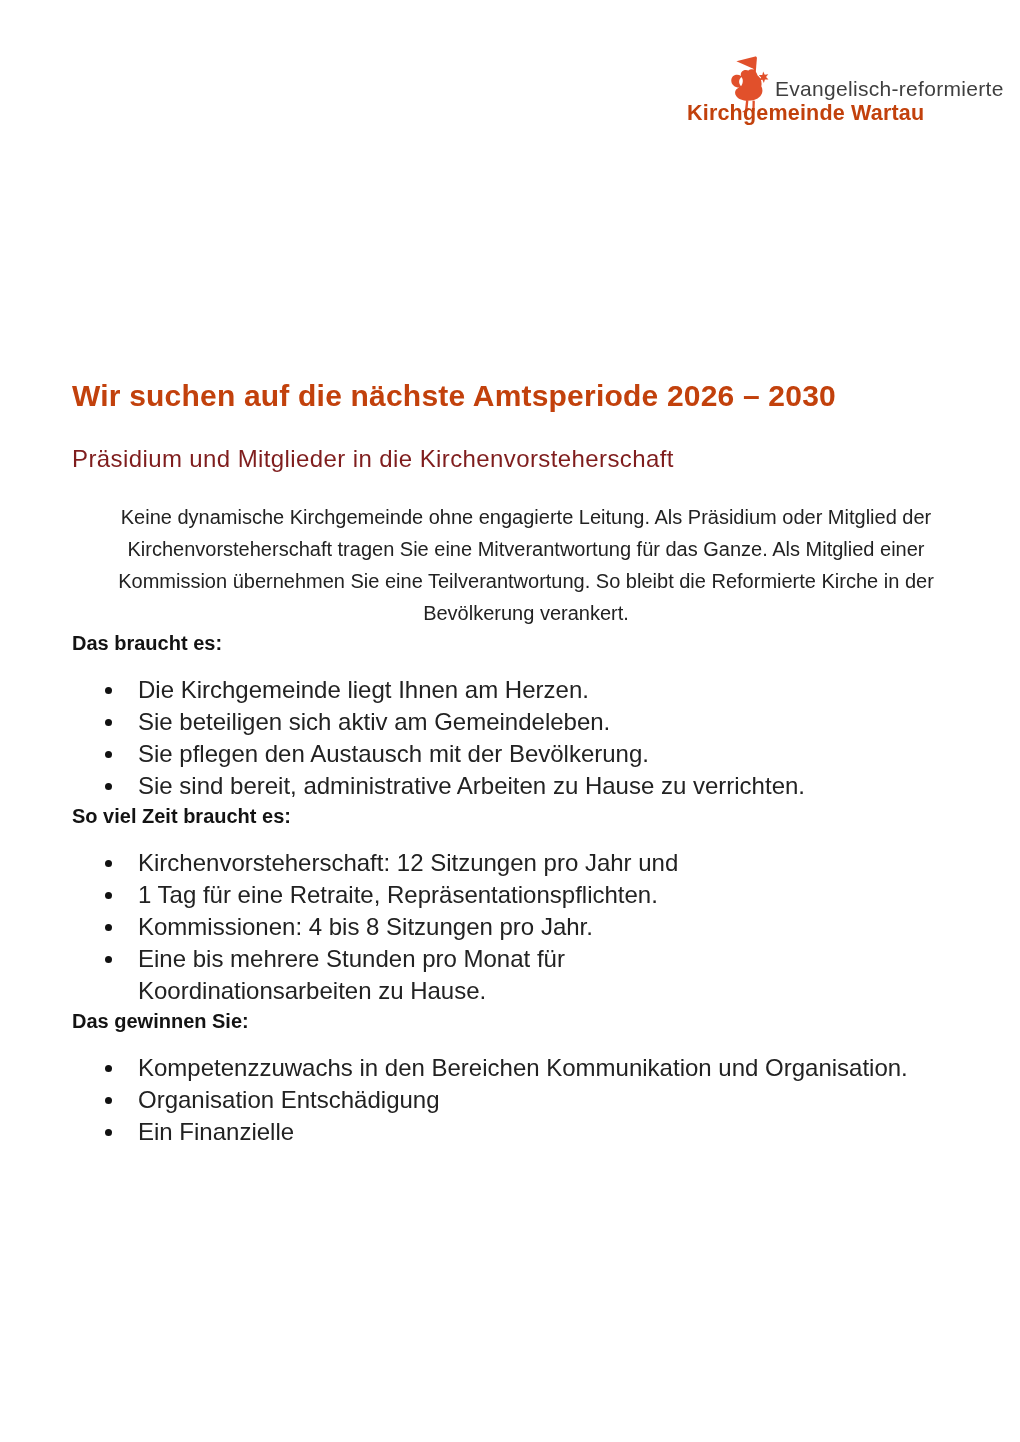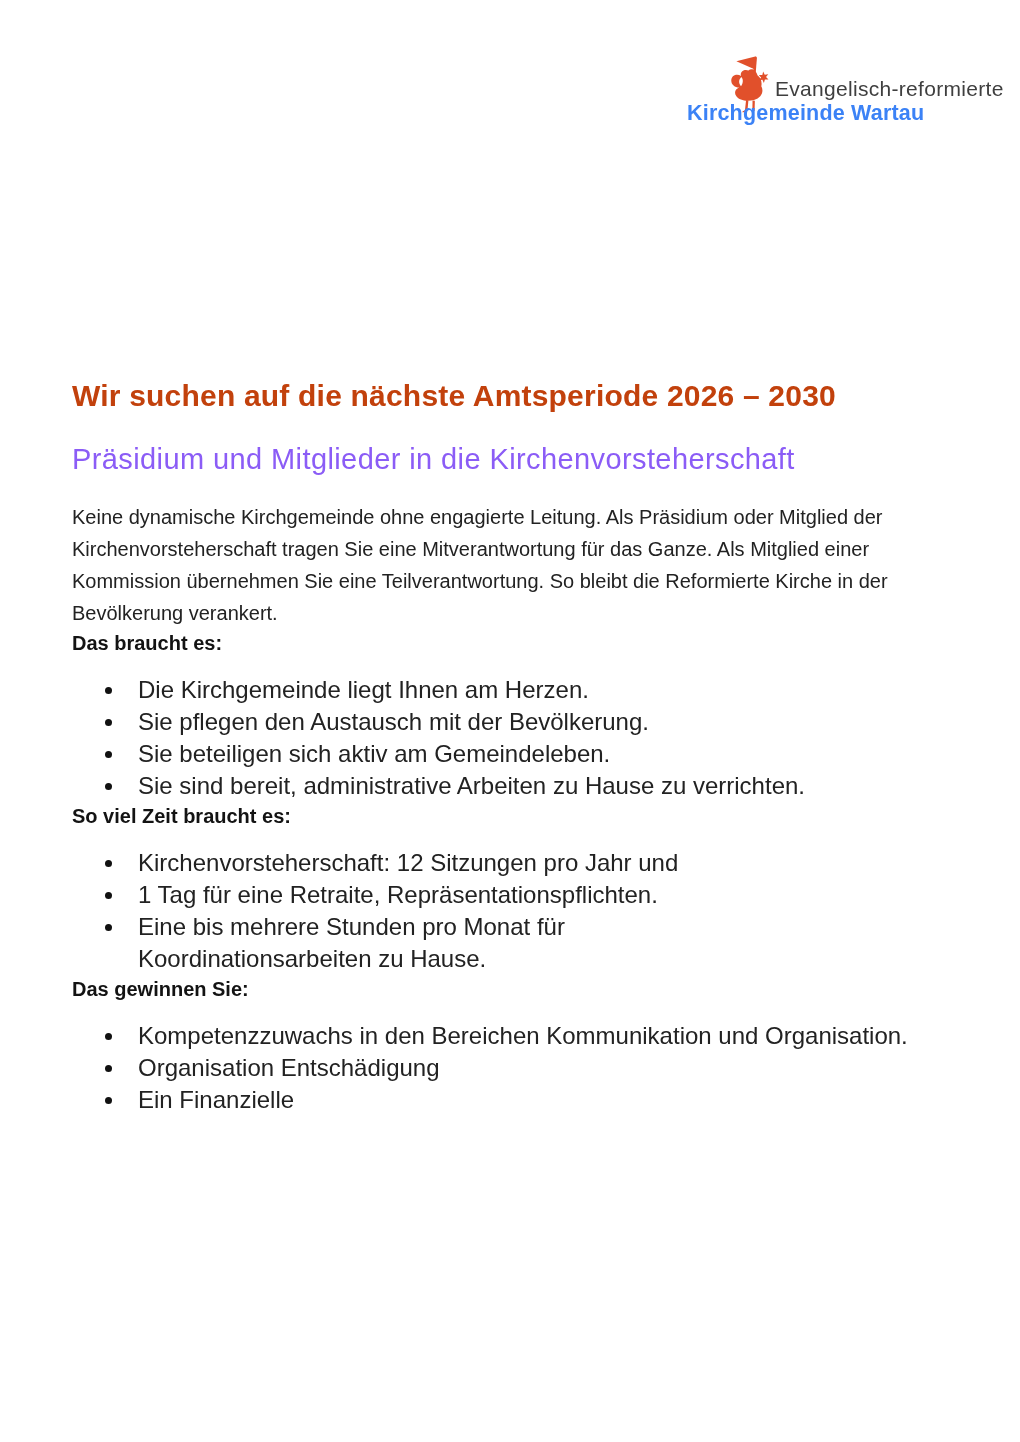--- a/index.html
+++ b/index.html
@@ -20,40 +20,41 @@
   .logo { position: absolute; top: 48px; left: 687px; width: 320px; height: 90px; }
   .logo svg { position: absolute; left: 36px; top: 2px; width: 48px; height: 64px; }
   .logo-line1 {
     position: absolute; left: 88px; top: 29px;
     font-size: 21px; line-height: 24px; letter-spacing: 0.3px;
     color: #3f3f3f; white-space: nowrap;
   }
   .logo-line2 {
     position: absolute; left: 0; top: 53px;
     font-size: 21.5px; line-height: 25px; font-weight: bold; letter-spacing: 0.2px;
-    color: #3b82f6; white-space: nowrap;
+    color: #c2410c; white-space: nowrap;
   }
 
   
   .content { padding: 378px 40px 0 72px; }
 
   h1.doc-title {
     font-size: 30px; line-height: 36px; font-weight: bold;
     letter-spacing: 0.2px; color: #c2410c; white-space: nowrap;
   }
   h2.doc-subtitle {
     margin-top: 27px;
-    font-size: 29px; line-height: 36px; font-weight: normal;
-    letter-spacing: 0.4px; color: #8b5cf6; white-space: nowrap;
+    font-size: 24px; line-height: 36px; font-weight: normal;
+    letter-spacing: 0.4px; color: #7f1d1d; white-space: nowrap;
   }
   p.intro {
     margin-top: 24px;
     font-size: 20px; line-height: 32px;
     color: #222;
     white-space: pre-line;
+    text-align: center;
   }
 
   h3.section-heading {
     font-size: 20px; line-height: 28px; font-weight: bold;
     color: #131313;
   }
   ul.bullet-list { margin-top: 17px; list-style: none; }
   ul.bullet-list li {
     position: relative;
     padding-left: 66px;
@@ -105,28 +106,29 @@
     <h1 class="doc-title">Wir suchen auf die nächste Amtsperiode 2026 – 2030</h1>
     <h2 class="doc-subtitle">Präsidium und Mitglieder in die Kirchenvorsteherschaft</h2>
     <p class="intro">Keine dynamische Kirchgemeinde ohne engagierte Leitung. Als Präsidium oder Mitglied der
 Kirchenvorsteherschaft tragen Sie eine Mitverantwortung für das Ganze. Als Mitglied einer
 Kommission übernehmen Sie eine Teilverantwortung. So bleibt die Reformierte Kirche in der
 Bevölkerung verankert.</p>
     <div id="sections">
         <h3 class="section-heading">Das braucht es:</h3>
         <ul class="bullet-list">
           <li><span class="dot"></span><span class="li-text">Die Kirchgemeinde liegt Ihnen am Herzen.</span></li>
+          <li><span class="dot"></span><span class="li-text">Sie beteiligen sich aktiv am Gemeindeleben.</span></li>
           <li><span class="dot"></span><span class="li-text">Sie pflegen den Austausch mit der Bevölkerung.</span></li>
-          <li><span class="dot"></span><span class="li-text">Sie beteiligen sich aktiv am Gemeindeleben.</span></li>
           <li><span class="dot"></span><span class="li-text">Sie sind bereit, administrative Arbeiten zu Hause zu verrichten.</span></li>
         </ul>
         <h3 class="section-heading">So viel Zeit braucht es:</h3>
         <ul class="bullet-list">
           <li><span class="dot"></span><span class="li-text">Kirchenvorsteherschaft: 12 Sitzungen pro Jahr und</span></li>
           <li><span class="dot"></span><span class="li-text">1 Tag für eine Retraite, Repräsentationspflichten.</span></li>
+          <li><span class="dot"></span><span class="li-text">Kommissionen: 4 bis 8 Sitzungen pro Jahr.</span></li>
           <li><span class="dot"></span><span class="li-text">Eine bis mehrere Stunden pro Monat für
 Koordinationsarbeiten zu Hause.</span></li>
         </ul>
         <h3 class="section-heading">Das gewinnen Sie:</h3>
         <ul class="bullet-list">
           <li><span class="dot"></span><span class="li-text">Kompetenzzuwachs in den Bereichen Kommunikation und Organisation.</span></li>
           <li><span class="dot"></span><span class="li-text">Organisation Entschädigung</span></li>
           <li><span class="dot"></span><span class="li-text">Ein Finanzielle</span></li>
         </ul>
       </div>

